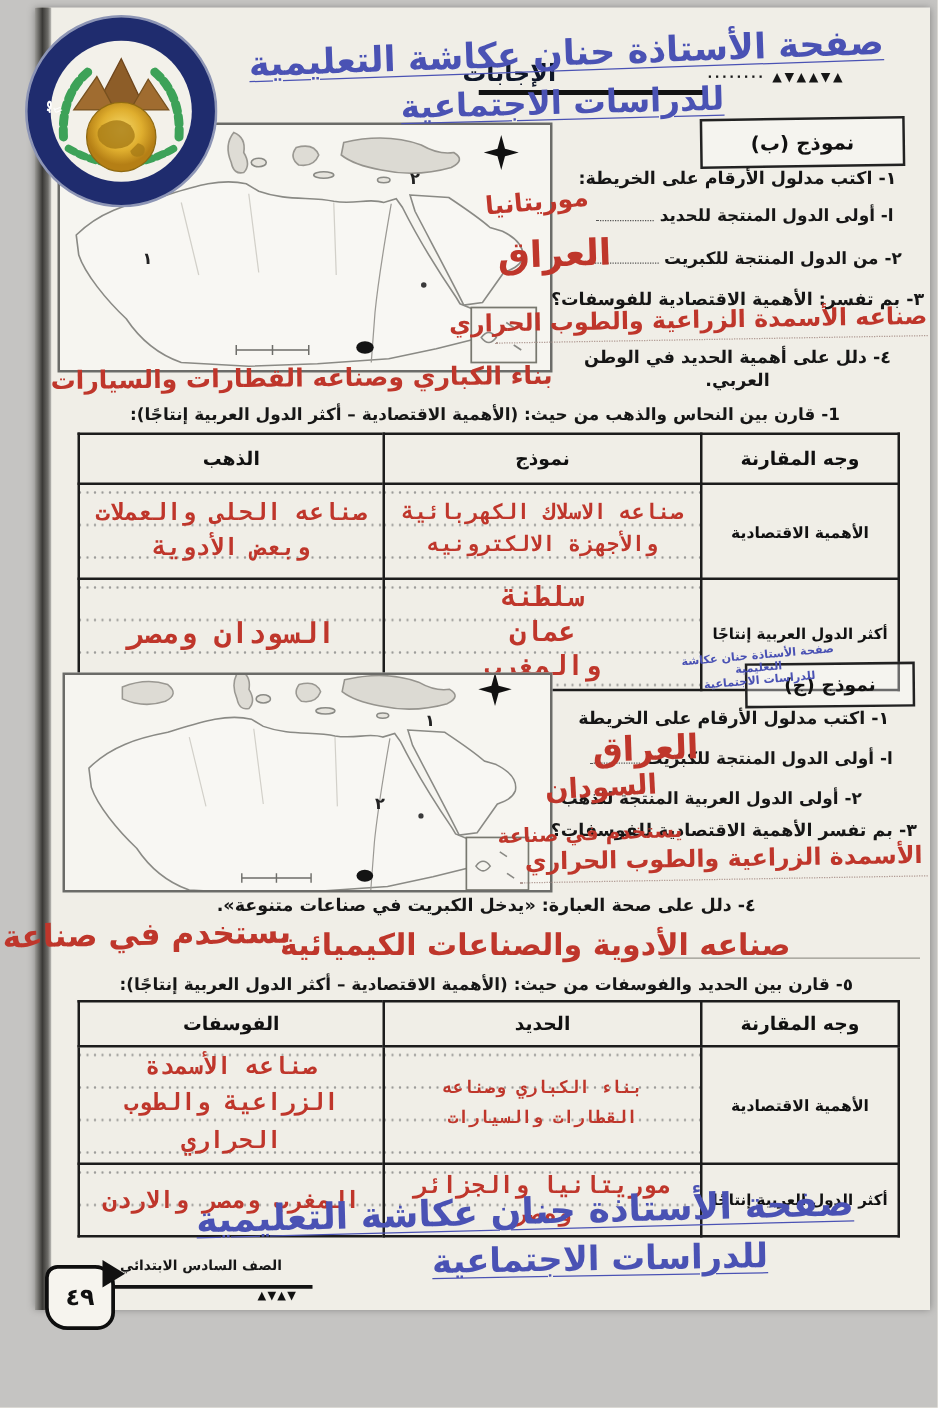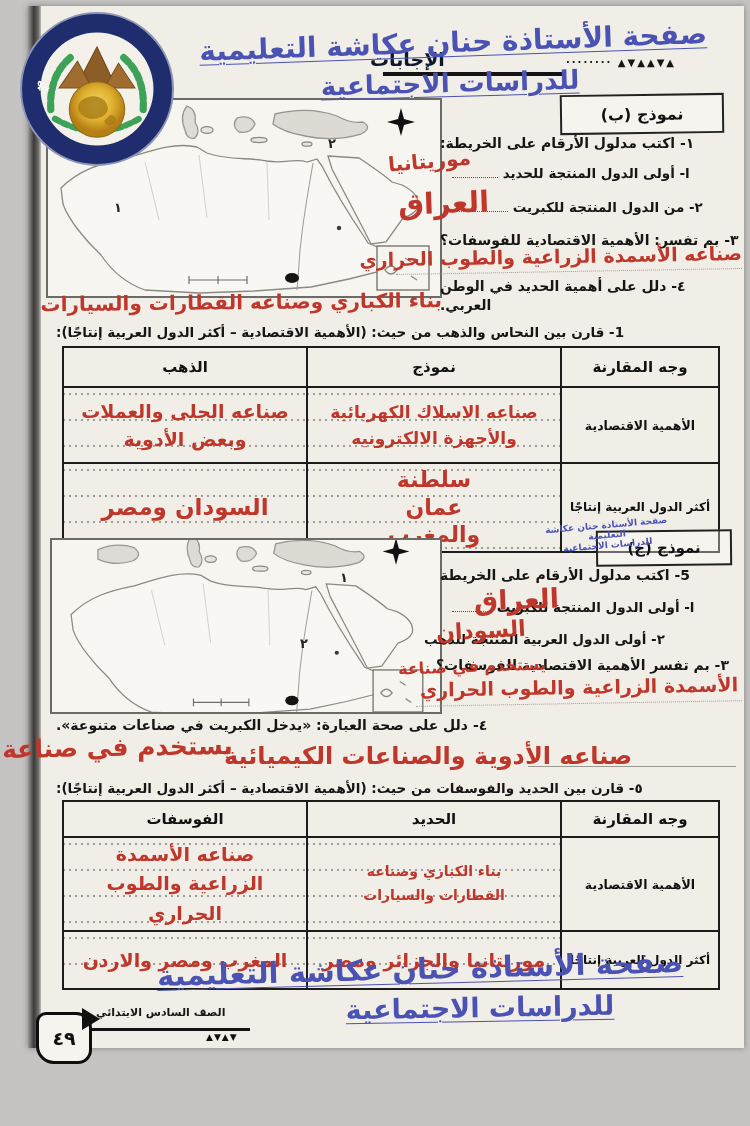--- a/index.html
+++ b/index.html
@@ -12,21 +12,21 @@
   .abs{position:absolute;}
   .paper{
     left:28px;top:6px;width:716px;height:1042px;
     background:#f0eee7;
     box-shadow:0 0 6px rgba(0,0,0,.35);
   }
   .binding{
     left:28px;top:6px;width:13px;height:1042px;
     background:linear-gradient(to right,#9b9a96,#3a3936 45%,#6e6d69 80%,#bdbcb8);
   }
-  .q{font-weight:bold;font-size:14px;direction:rtl;text-align:left;color:#161616;line-height:1.35;}
+  .q{font-weight:bold;font-size:14px;direction:rtl;text-align:center;color:#161616;line-height:1.35;}
   .qs{font-size:13.5px;}
   .red{color:#bf362b;font-weight:bold;direction:rtl;}
   .nowrap{white-space:nowrap;}
   .leader{display:inline-block;border-bottom:1.5px dotted #555;height:10px;vertical-align:baseline;}
   .wm{color:#4a52b4;font-weight:bold;direction:rtl;text-align:center;
       text-decoration:underline;text-decoration-thickness:1px;text-underline-offset:4px;}
   .modelbox{
     border:2.5px solid #222;background:rgba(255,255,255,.35);
     display:flex;align-items:center;justify-content:center;
     font-weight:bold;direction:rtl;color:#111;
@@ -40,21 +40,21 @@
     border:2.2px solid #1c1c1c;vertical-align:middle;text-align:center;
     padding:2px 4px;overflow:hidden;
   }
   table.cmp th{font-size:15px;font-weight:bold;color:#111;}
   .aspect{font-size:12.5px;font-weight:bold;color:#111;}
   .anscell{
     position:relative;color:#bf362b;font-weight:bold;
     background-image:radial-gradient(circle,rgba(110,110,110,.65) .7px,transparent 1.2px);
     background-size:6px 26px;background-position:3px 19px;
   }
-  .anscell .inner{margin:0 auto;direction:rtl;}
+  .anscell .inner{margin:0 auto;direction:rtl;font-family:Liberation Mono, monospace;}
   .deco{color:#161616;letter-spacing:2px;font-size:10px;font-weight:bold;}
   .blackline{background:#131313;}
   .grayline{border-bottom:1.6px solid #98968f;}
   .badge{
     border:3px solid #0e0e0e;border-radius:10px 16px 14px 18px;
     background:#f6f4ee;display:flex;align-items:center;justify-content:center;
     font-size:19px;font-weight:bold;color:#111;
   }
   .arrowright{
     width:0;height:0;border-top:11px solid transparent;border-bottom:11px solid transparent;
@@ -221,21 +221,21 @@
 <div class="abs modelbox" style="left:596px;top:530px;width:132px;height:32px;font-size:15px;transform:rotate(-.6deg)">نموذج (ج)</div>
 
 <div class="abs mapbox" style="left:50px;top:538px;width:388px;height:172px">
   <svg width="388" height="172" viewBox="0 10 390 180">
     <use href="#arabmap"></use>
   </svg>
   <div class="mapnum" style="left:288px;top:30px">١</div>
   <div class="mapnum" style="left:248px;top:96px">٢</div>
 </div>
 
-<div class="abs q" style="left:440px;top:566px;width:294px">5- اكتب مدلول الأرقام على الخريطة</div>
+<div class="abs q" style="left:440px;top:566px;width:294px">١- اكتب مدلول الأرقام على الخريطة</div>
 
 <div class="abs q qs" style="left:452px;top:598px;width:282px">
   <span>ا- أولى الدول المنتجة للكبريت</span>
   <span class="leader" style="width:40px"></span>
 </div>
 <div class="abs red nowrap" style="left:474px;top:584px;font-size:27px;transform:rotate(-2deg);z-index:3">العراق</div>
 
 <div class="abs q qs" style="left:424px;top:630px;width:290px">٢- أولى الدول العربية المنتجة للذهب</div>
 <div class="abs red nowrap" style="left:436px;top:618px;font-size:22px;transform:rotate(-3deg);z-index:3">السودان</div>
 

